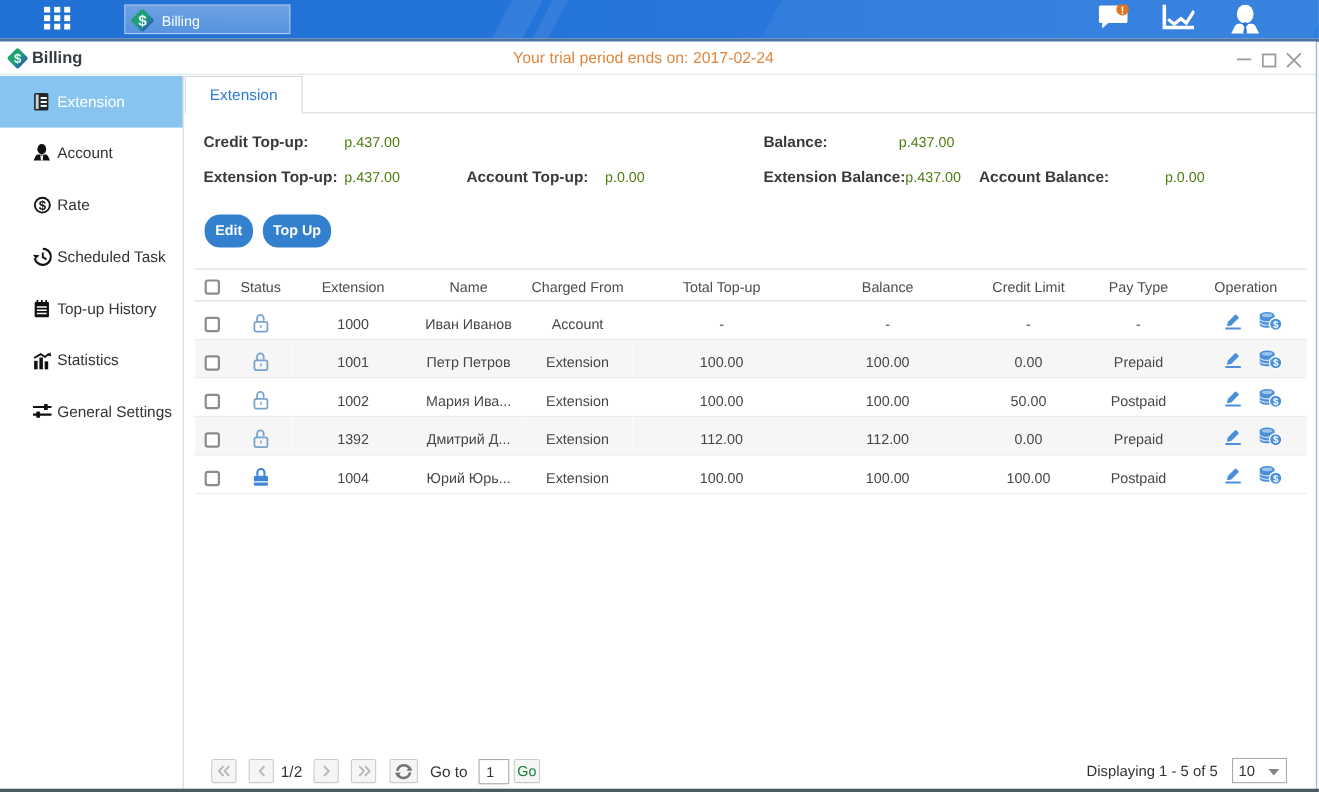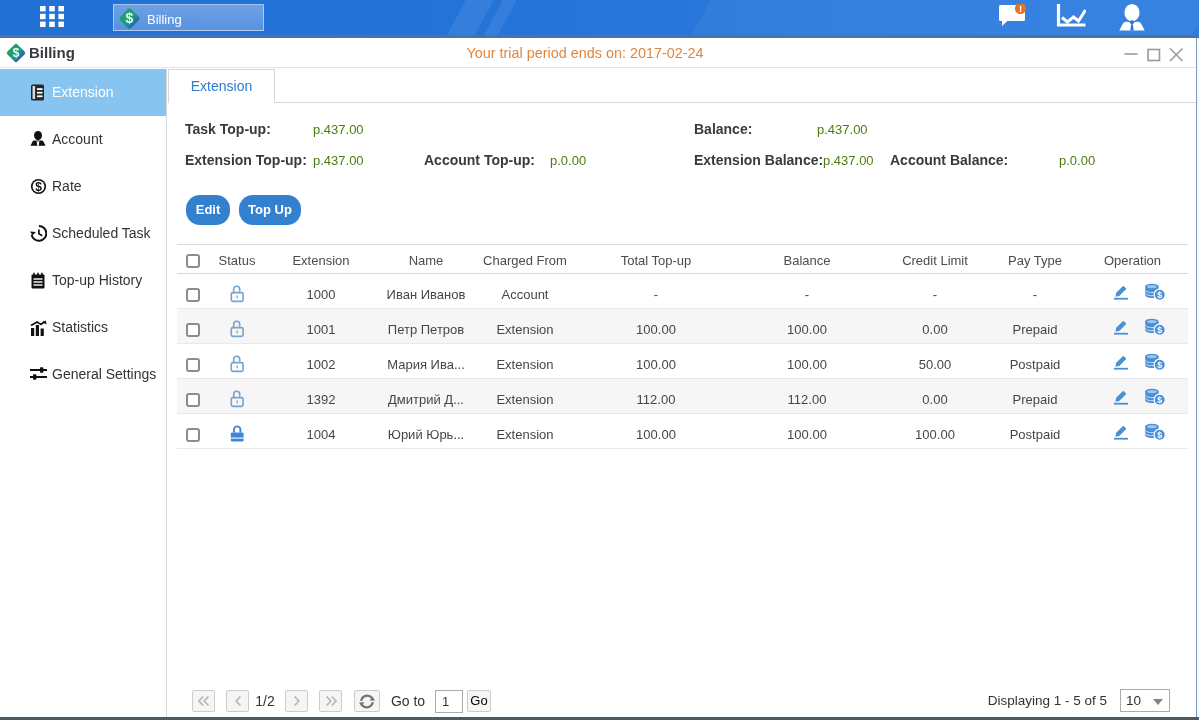--- a/index.html
+++ b/index.html
@@ -193,21 +193,21 @@
         <rect x="3" y="8.2" width="3.4" height="5.6" rx="0.8" fill="#111"></rect>
       </svg>
       <span class="txt">General Settings</span>
     </div>
   </div>
   <div id="main">
     <div id="tabbar">
         <div class="rule"></div>
         <div id="tab">Extension</div>
       </div>
-    <span class="lbl" style="left:17px;top:52px;">Task Top-up:</span>
+    <span class="lbl" style="left:17px;top:52px;">Credit Top-up:</span>
     <span class="val" style="left:145px;top:53px;">p.437.00</span>
     <span class="lbl" style="left:526px;top:52px;">Balance:</span>
     <span class="val" style="left:649px;top:53px;">p.437.00</span>
     <span class="lbl" style="left:17px;top:83px;">Extension Top-up:</span>
     <span class="val" style="left:145px;top:84px;">p.437.00</span>
     <span class="lbl" style="left:256px;top:83px;">Account Top-up:</span>
     <span class="val" style="left:382px;top:84px;">p.0.00</span>
     <span class="lbl" style="left:526px;top:83px;">Extension Balance:</span>
     <span class="val" style="left:655px;top:84px;">p.437.00</span>
     <span class="lbl" style="left:722px;top:83px;">Account Balance:</span>
@@ -423,21 +423,21 @@
       <div class="pbtn" style="left:186px;width:26px;">
           <svg width="16" height="15" viewBox="0 0 16 15">
         <path d="M13.8 8.2 a6 6 0 0 1 -10.8 2.6" fill="none" stroke="#757575" stroke-width="2.3"></path>
         <path d="M2.2 6.8 a6 6 0 0 1 10.8 -2.6" fill="none" stroke="#757575" stroke-width="2.3"></path>
         <path d="M0 8.6 l5.4 -0.4 l-3 4.4 z" fill="#757575"></path>
         <path d="M16 6.4 l-5.4 0.4 l3 -4.4 z" fill="#757575"></path>
       </svg>
         </div>
       <div class="ptxt" style="left:222px;width:36px;">Go to</div>
       <input id="goin" value="1" style="">
-      <div class="pbtn" style="left:299px;width:24px;color:#000000;font-size:13px;text-align:center;line-height:20px;">Go</div>
+      <div class="pbtn" style="left:299px;width:24px;color:#15803d;font-size:13px;text-align:center;line-height:20px;">Go</div>
       <div id="disp">Displaying 1 - 5 of 5</div>
       <div id="psel">10<span class="tri"></span></div>
     </div>
   </div>
 <div id="bottomstrip"></div>
 </div>
 <style>
   #tbl { position:absolute; left:9px; top:175px; width:1011px; border-collapse:collapse; table-layout:fixed; }
   #tbl td { font-size:13px; color:#464646; text-align:center; height:35px; padding:6px 0 0 0; vertical-align:middle; border-bottom:1px solid #e9e9e9; overflow:hidden; white-space:nowrap; }
   #tbl tr.hd td { height:29px; padding-top:3px; font-size:13px; color:#4c4c4c; border-top:1px solid #dcdcdc; border-bottom:1px solid #d8d8d8; }

